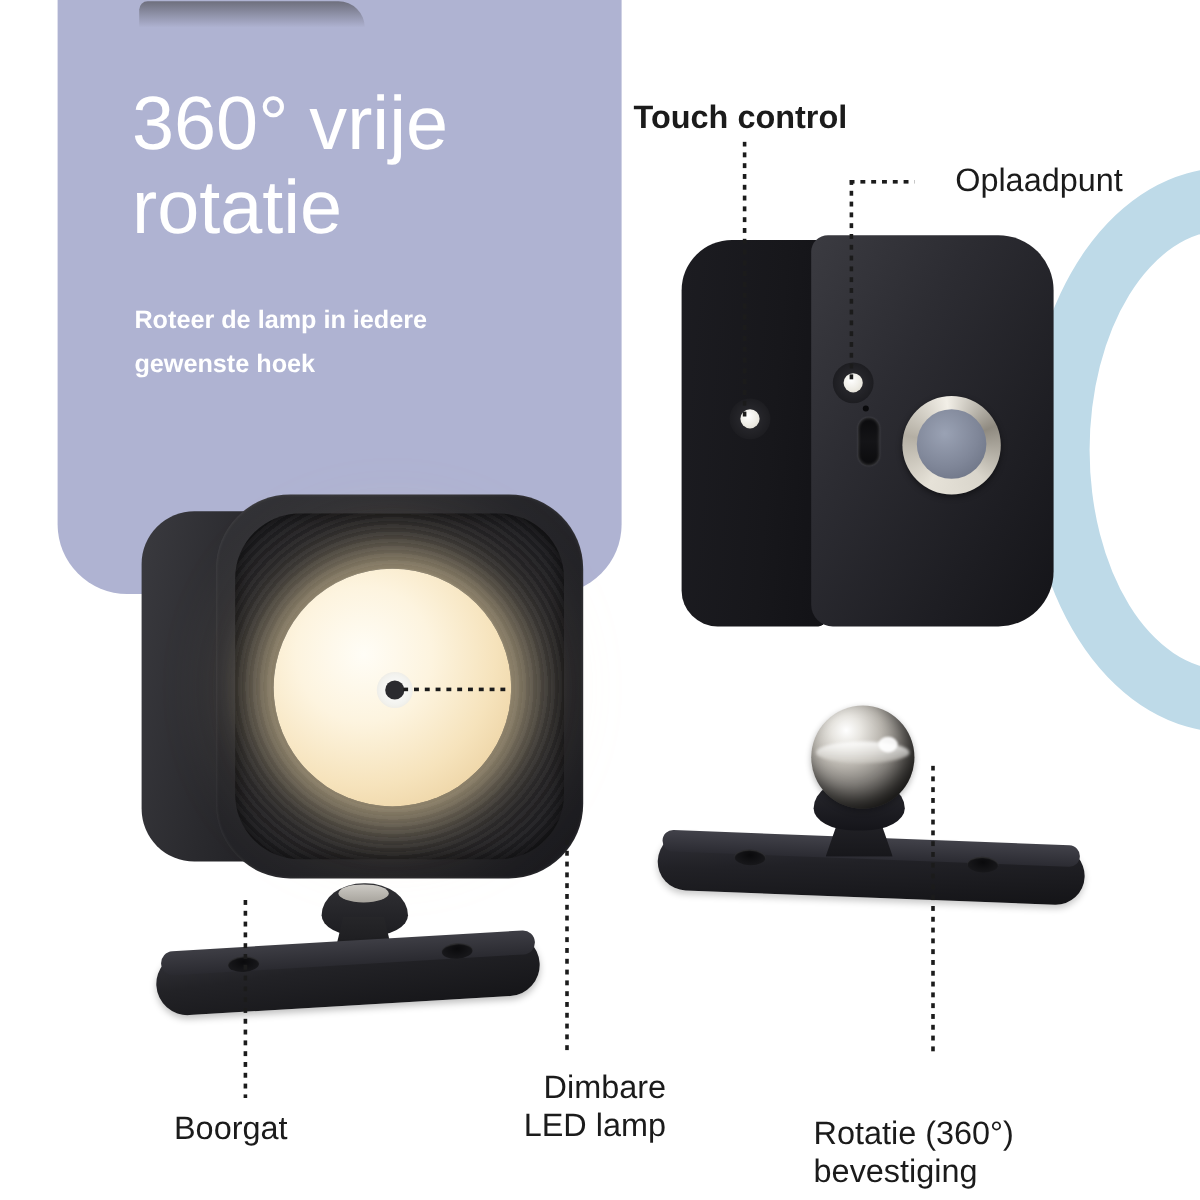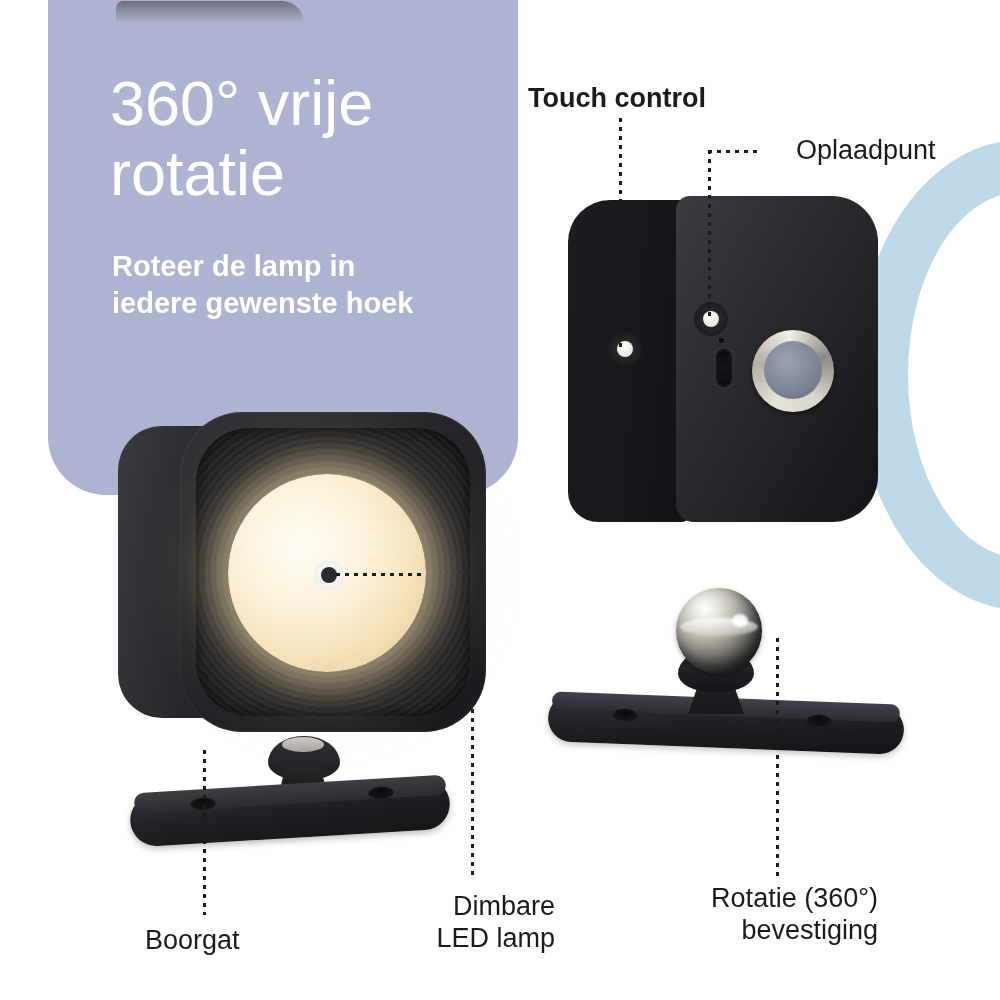--- a/index.html
+++ b/index.html
@@ -28,33 +28,33 @@
   
   .headline{
     position:absolute;left:110px;top:68px;width:400px;
     color:#ffffff;
     font-size:63px;line-height:70px;font-weight:400;
     letter-spacing:0px;
   }
   .subhead{
     position:absolute;left:112px;top:248px;width:330px;
     color:#ffffff;
-    font-size:29px;line-height:37px;font-weight:700;
+    font-size:21px;line-height:37px;font-weight:700;
   }
 
   
   .label{
     position:absolute;color:#1b1b1b;font-weight:400;
     font-size:27px;line-height:32px;white-space:pre-line;
   }
   .lbl-touch{left:528px;top:82px;font-weight:bold;}
   .lbl-oplaad{left:768px;top:134px;margin-left:28px;}
   .lbl-boorgat{left:145px;top:924px;width:120px;}
   .lbl-dimbare{left:395px;top:890px;text-align:right;width:160px;}
-  .lbl-rotatie{left:678px;top:882px;text-align:right;width:200px;}
+  .lbl-rotatie{left:678px;top:928px;text-align:left;width:200px;}
 
   
   .dot-v{
     position:absolute;width:3px;
     background-image:linear-gradient(to bottom,#1b1b1b 46%,rgba(0,0,0,0) 0%);
     background-size:3px 9px;background-repeat:repeat-y;
   }
   .dot-h{
     position:absolute;height:3px;
     background-image:linear-gradient(to right,#1b1b1b 46%,rgba(0,0,0,0) 0%);

